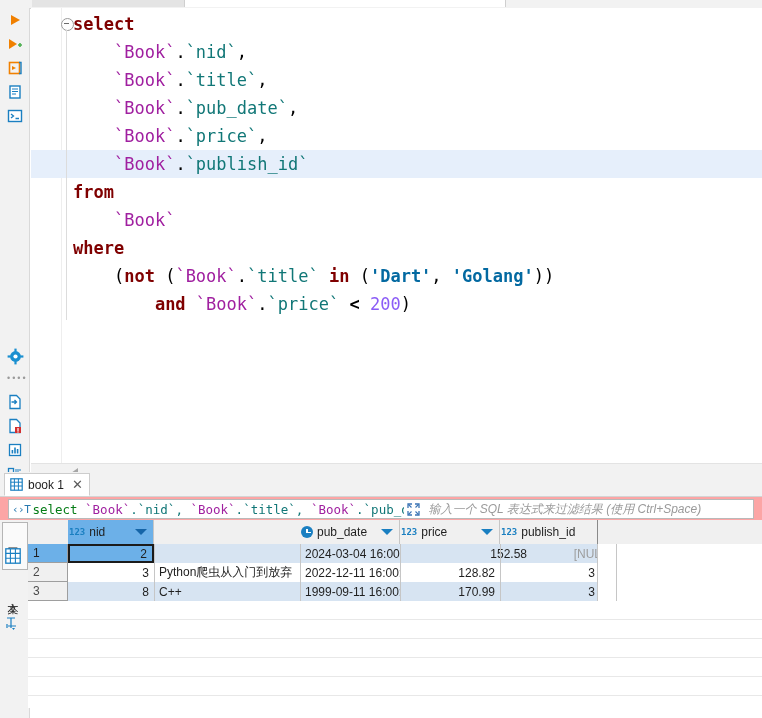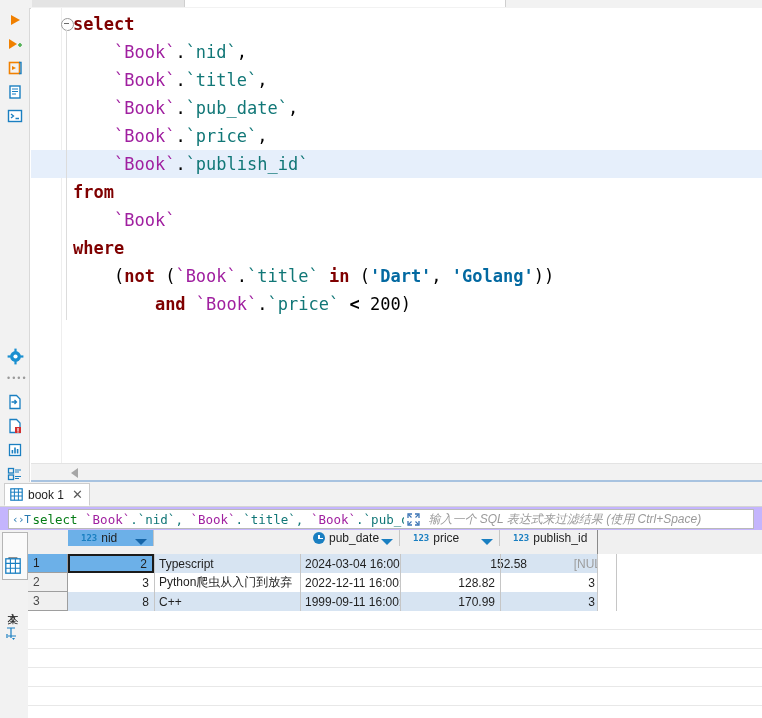--- a/index.html
+++ b/index.html
@@ -87,21 +87,21 @@
   .hl-band {
     position: absolute; left: 0; top: 142px; width: 731px; height: 28px;
     background: #e6effb;
   }
 
   .kw   { color: #7f0000; font-weight: bold; }
   .tbl  { color: #a020a0; }
   .col  { color: #117777; }
   .punc { color: #000000; }
   .str  { color: #0369a1; font-weight: bold; }
-  .num  { color: #000000; }
+  .num  { color: #8b5cf6; }
   .op   { color: #000000; font-weight: bold; }
 
   
   .ed-scroll {
     position: absolute; left: 31px; top: 463px; width: 731px; height: 17px;
     background: #f2f2f2; border-top: 1px solid #e3e3e3;
   }
   .ed-scroll .arrow {
     position: absolute; left: 40px; top: 4px;
     width: 0; height: 0;
@@ -109,22 +109,22 @@
     border-bottom: 5px solid transparent;
     border-right: 7px solid #a6a6a6;
   }
   .ed-split {
     position: absolute; left: 31px; top: 480px; width: 731px; height: 2px;
     background: #a8c3e0;
   }
 
   
   .results {
-    position: absolute; left: 0; top: 482px; width: 762px; height: 236px;
-    background: #c4b5fd;
+    position: absolute; left: 0; top: 472px; width: 762px; height: 236px;
+    background: #fca5a5;
   }
 
   .tabbar {
     position: absolute; left: 0; top: 0; width: 762px; height: 24px;
     background: #f2f2f2; border-bottom: 1px solid #d4d4d4;
   }
   .res-tab {
     position: absolute; left: 4px; top: 1px; height: 23px;
     background: #ffffff;
     border: 1px solid #cdcdcd; border-bottom: 1px solid #ffffff;
@@ -186,25 +186,25 @@
     position: absolute; left: 28px; top: 48px; width: 734px; height: 188px;
     background: #ffffff;
     overflow: hidden;
     font-size: 12px;
   }
   .grid-head {
     position: absolute; left: 0; top: 0; height: 24px; width: 734px;
     background: #f0f0f0; border-bottom: 1px solid #b4b4b4;
   }
   .hcell {
-    position: absolute; top: 0; height: 16px;
+    position: absolute; top: 0; height: 24px;
     box-sizing: border-box;
     border-right: 1px solid #c6c6c6;
     display: flex; align-items: center;
-    padding-left: 13px; gap: 4px;
+    padding-left: 1px; gap: 4px;
     color: #1f1f1f;
     background: #f0f0f0;
   }
   .hcell.sel { background: #6cb0e8; }
   .hcell .caret {
     position: absolute; right: 6px; top: 9px;
     width: 0; height: 0;
     border-left: 6px solid transparent;
     border-right: 6px solid transparent;
     border-top: 6px solid #1a7fc1;
@@ -474,23 +474,20 @@
       <div class="grid-right-blank"></div>
       <div class="rownum-col" id="rownum-col">
           <div class="rownum active">1</div>
           <div class="rownum">2</div>
           <div class="rownum">3</div>
         </div>
       <div class="rowarea" id="rowarea">
           <div class="row even">
             <div class="cell num-al focus" style="left: 0px; width: 86px;">
               <span>2</span>
-            </div>
-            <div class="cell" style="left: 86px; width: 146px;">
-              <span>Typescript</span>
             </div>
             <div class="cell" style="left: 232px; width: 100px;">
               <span>2024-03-04 16:00:00</span>
             </div>
             <div class="cell num-al" style="left: 332px; width: 100px; margin-left: 32px;">
               <span>152.58</span>
             </div>
             <div class="cell num-al null" style="left: 432px; width: 116px;">
               <span>[NULL]</span>
             </div>

